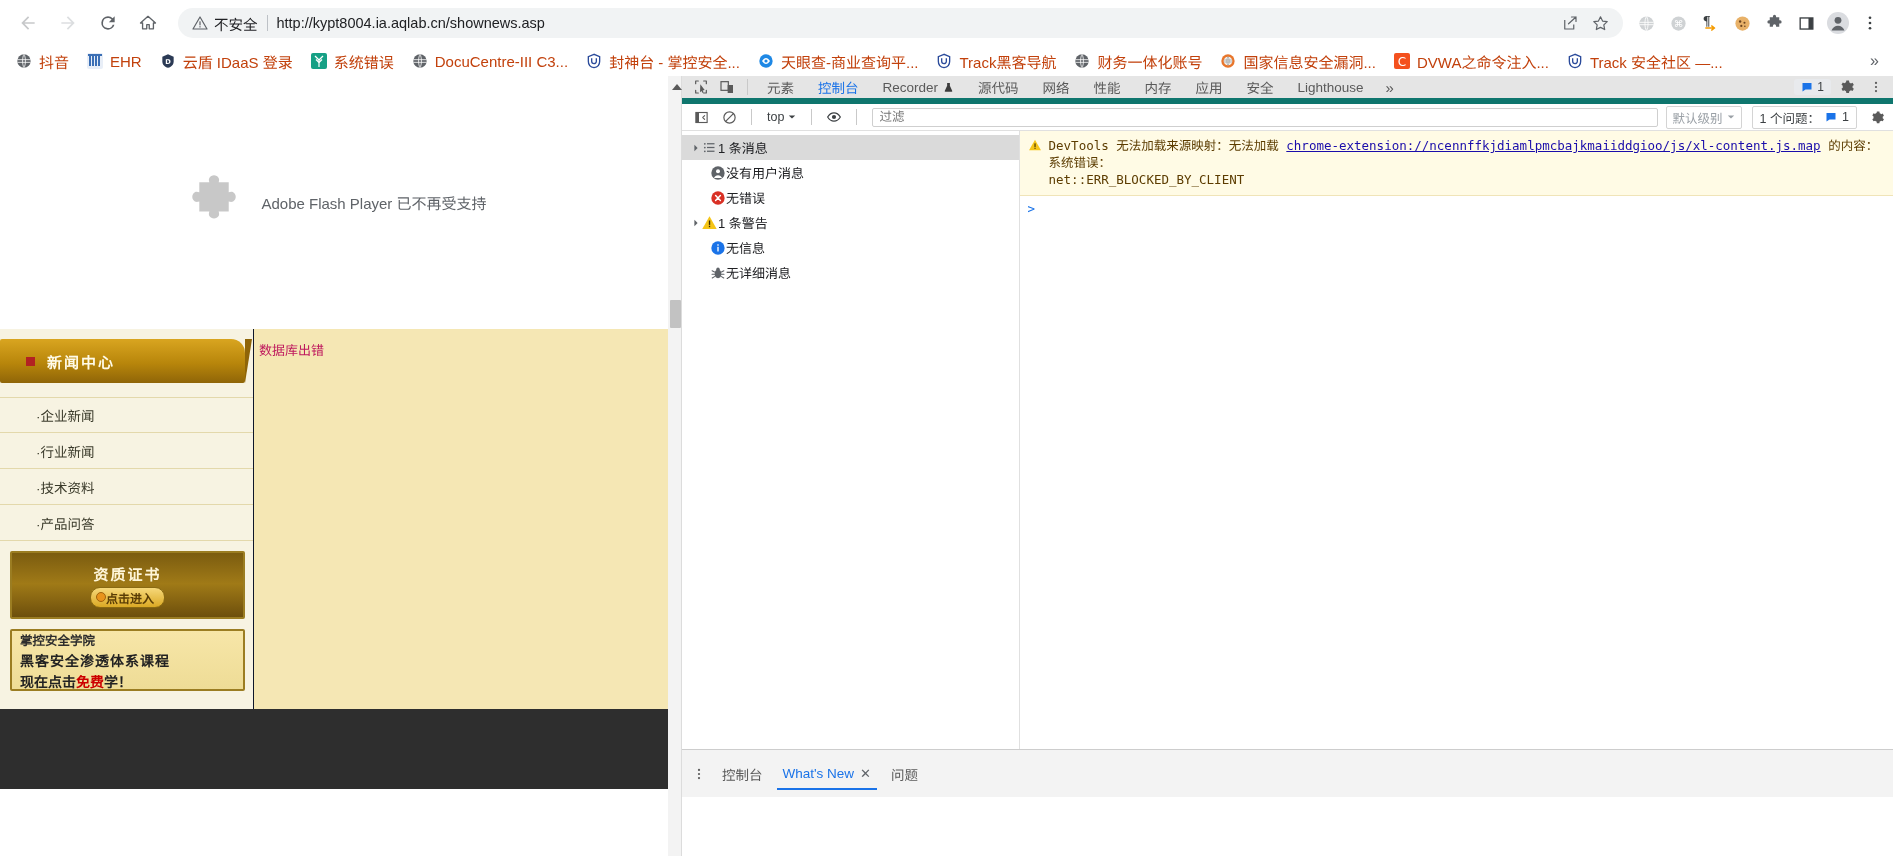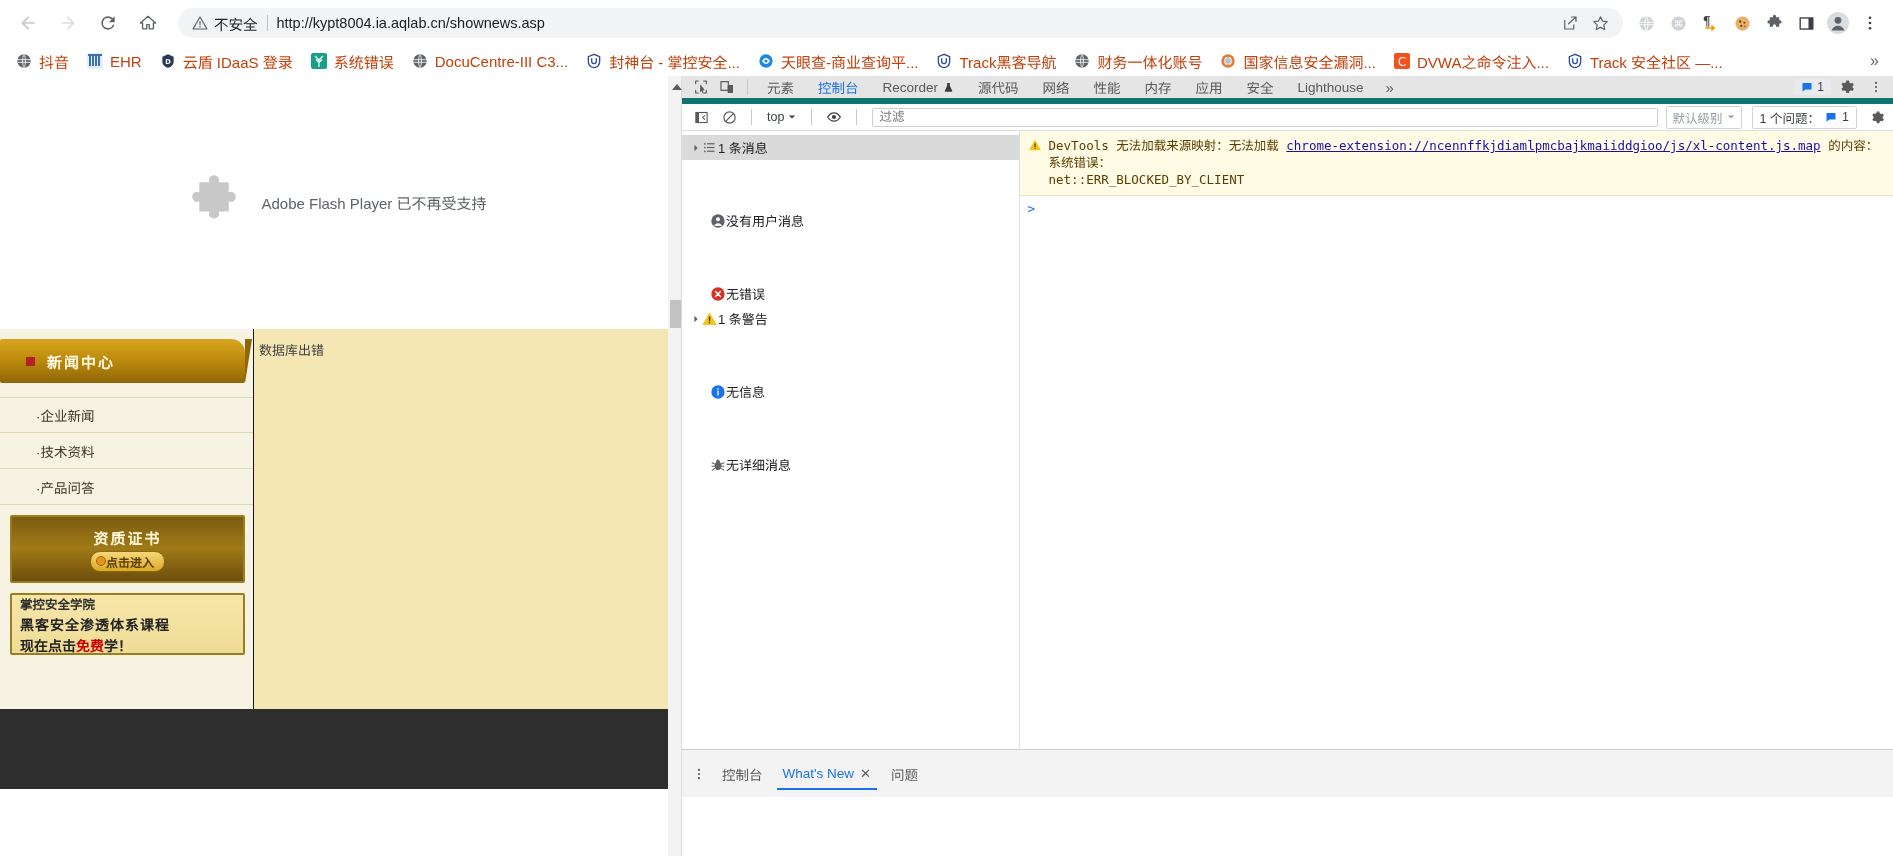--- a/index.html
+++ b/index.html
@@ -201,21 +201,21 @@
     font-size: 14px; color: #222; font-weight: bold;
   }
   .red-em { color: #cc0000; }
 
   #site-content {
     position: absolute; left: 255px; top: 0;
     width: 413px; height: 380px;
     background: #f5e7b4;
   }
   #db-error {
-    font-size: 13px; color: #404040; padding: 11px 0 0 4px;
+    font-size: 13px; color: #be185d; padding: 11px 0 0 4px;
   }
   #page-footer-dark {
     position: absolute; left: 0; top: 633px;
     width: 668px; height: 80px;
     background: #2e2e2e;
   }
   #dt-splitter {
     position: absolute; left: 668px; top: 76px;
     width: 14px; height: 780px;
     background: #f3f3f3;
@@ -348,21 +348,21 @@
   }
   .cs-row.selected { background: #dadada; }
   .cs-arrow {
     width: 11px; flex: 0 0 auto;
     display: flex; align-items: center; justify-content: center;
   }
   .cs-icon {
     width: 17px; height: 17px; flex: 0 0 auto;
     display: flex; align-items: center; justify-content: center;
   }
-  .cs-row.child { padding-left: 27px; margin-top: 48px; }
+  .cs-row.child { padding-left: 27px; }
 
   #console-messages {
     flex: 1 1 auto; height: 618px;
     background: #ffffff; overflow: hidden;
     position: relative;
   }
   #warn-msg {
     background: #fffbe5;
     border-bottom: 1px solid #f0e4b8;
     padding: 6px 8px 7px 8px;
@@ -676,20 +676,21 @@
 
     <div id="site-left-col">
 
       <div id="news-center-header">
         <span class="nc-marker"></span>
         <span id="news-center-title">新闻中心</span>
       </div>
 
       <div id="nav-links">
         <div class="nav-link">·企业新闻</div>
+        <div class="nav-link">·行业新闻</div>
         <div class="nav-link">·技术资料</div>
         <div class="nav-link">·产品问答</div>
       </div>
 
       <div class="promo-box">
         <div id="promo-cert">
           <div id="promo-cert-title">资质证书</div>
           <div id="promo-cert-btn">
             <span class="btn-dot"></span>
             <span>点击进入</span>

